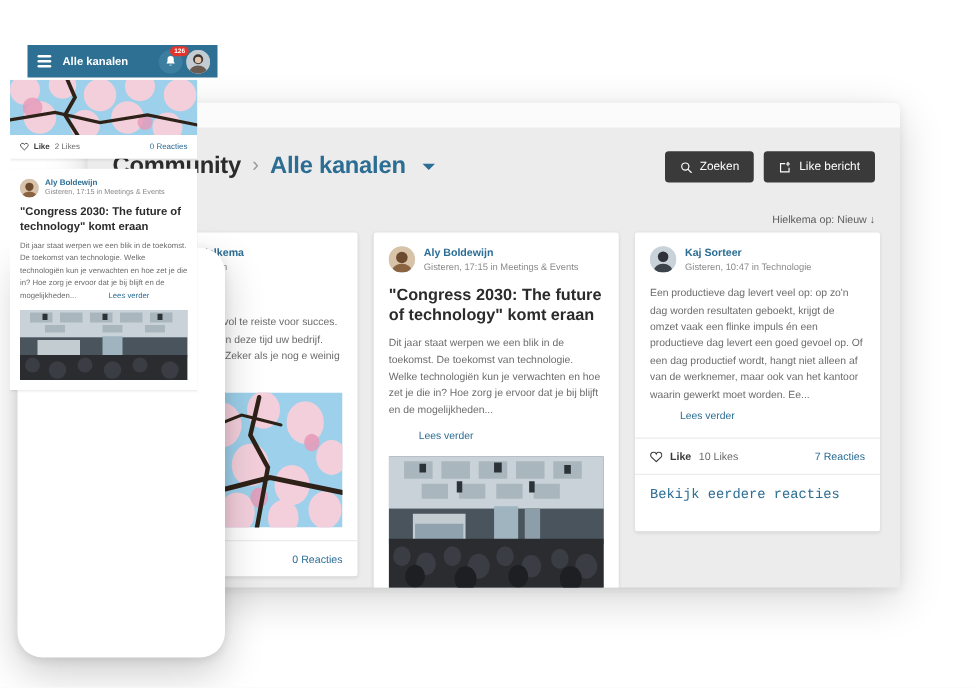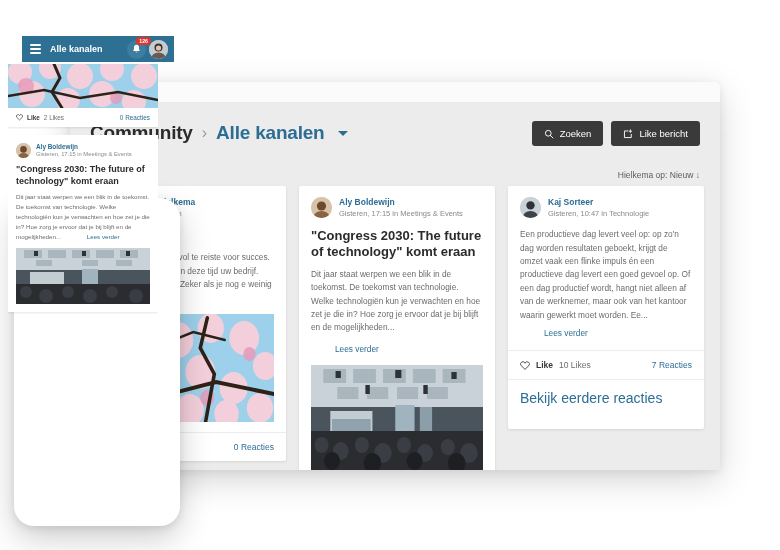--- a/index.html
+++ b/index.html
@@ -65,21 +65,21 @@
   .likebar {
     display: flex; align-items: center; justify-content: space-between;
     padding: 9px 12px; border-top: 1px solid #ececec; margin-top: 10px;
   }
   .likeleft { display: flex; align-items: center; gap: 6px; }
   .like-lbl { font-size: 8.5px; font-weight: bold; color: #3a3a3a; }
   .like-count { font-size: 8.5px; color: #6c6c6c; }
   .reacties { font-size: 8.5px; color: #2c6d94; }
 
   .comments { border-top: 1px solid #ececec; padding: 10px 12px 12px 12px; }
-  .earlier { font-size: 14px; color: #2c6d94; margin-bottom: 11px; }
+  .earlier { font-size: 11px; color: #2c6d94; margin-bottom: 11px; font-family: Liberation Mono, monospace; }
   .cmt { margin-bottom: 9px; }
   .cmt:last-child { margin-bottom: 0; }
 
   
   .phone {
     position: absolute; left: 14px; top: 198px;
     width: 166px; height: 328px;
     background: #fff; border-radius: 20px;
     box-shadow: 0 12px 32px rgba(0,0,0,0.20), 0 2px 8px rgba(0,0,0,0.10);
     overflow: hidden;

